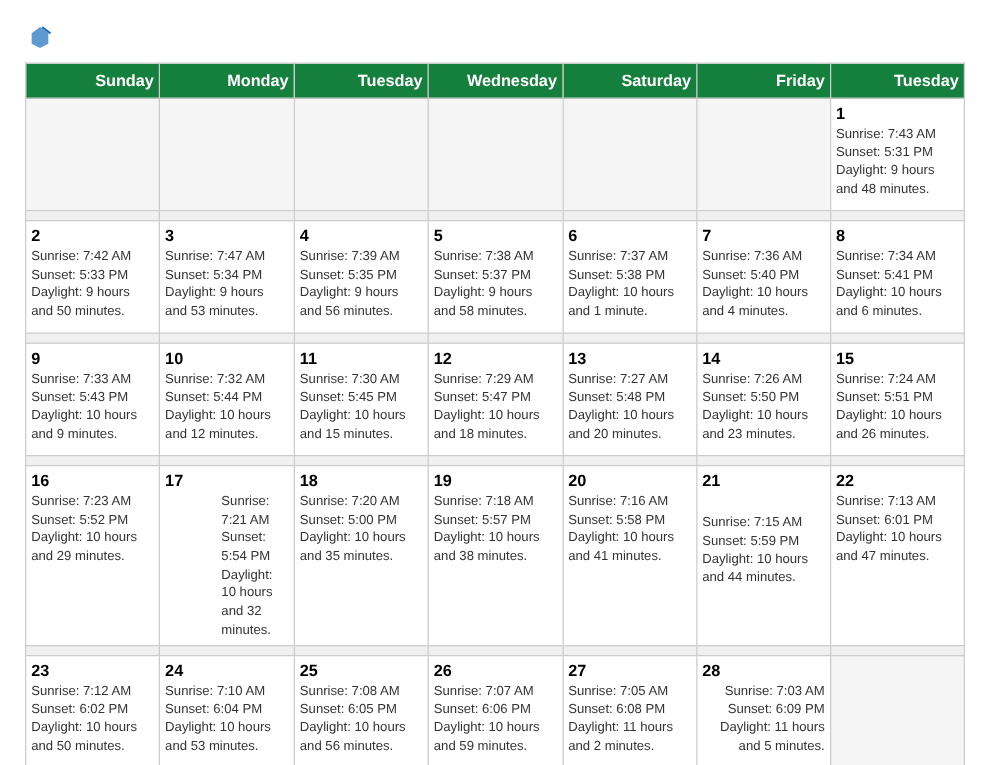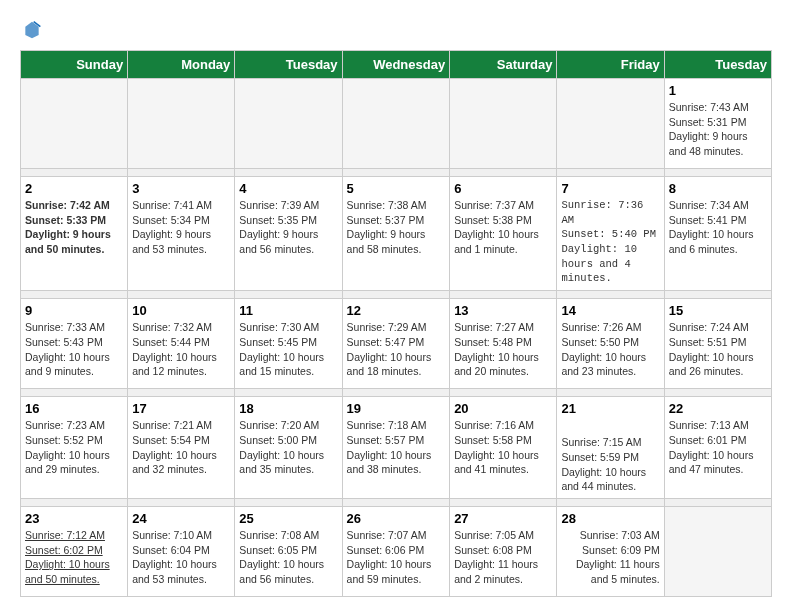--- a/index.html
+++ b/index.html
@@ -142,27 +142,27 @@
         <td></td>
         <td></td>
         <td></td>
         <td></td>
         <td></td>
         <td></td>
       </tr>
       <tr>
         <td>
           <span class="day-num">2</span>
-          <div class="day-info" style="white-space: pre-line; font-weight: bold;">Sunrise: 7:42 AM
+          <div class="day-info" style="white-space: pre-line;">Sunrise: 7:42 AM
 Sunset: 5:33 PM
 Daylight: 9 hours and 50 minutes.</div>
         </td>
         <td>
           <span class="day-num">3</span>
-          <div class="day-info" style="white-space: pre-line;">Sunrise: 7:41 AM
+          <div class="day-info" style="white-space: pre-line;">Sunrise: 7:47 AM
 Sunset: 5:34 PM
 Daylight: 9 hours and 53 minutes.</div>
         </td>
         <td>
           <span class="day-num">4</span>
           <div class="day-info" style="white-space: pre-line;">Sunrise: 7:39 AM
 Sunset: 5:35 PM
 Daylight: 9 hours and 56 minutes.</div>
         </td>
         <td>
@@ -172,21 +172,21 @@
 Daylight: 9 hours and 58 minutes.</div>
         </td>
         <td>
           <span class="day-num">6</span>
           <div class="day-info" style="white-space: pre-line;">Sunrise: 7:37 AM
 Sunset: 5:38 PM
 Daylight: 10 hours and 1 minute.</div>
         </td>
         <td>
           <span class="day-num">7</span>
-          <div class="day-info" style="white-space: pre-line; font-family: Liberation Mono, monospace;">Sunrise: 7:36 AM
+          <div class="day-info" style="white-space: pre-line;">Sunrise: 7:36 AM
 Sunset: 5:40 PM
 Daylight: 10 hours and 4 minutes.</div>
         </td>
         <td>
           <span class="day-num">8</span>
           <div class="day-info" style="white-space: pre-line;">Sunrise: 7:34 AM
 Sunset: 5:41 PM
 Daylight: 10 hours and 6 minutes.</div>
         </td>
       </tr>
@@ -254,21 +254,21 @@
       </tr>
       <tr>
         <td>
           <span class="day-num">16</span>
           <div class="day-info" style="white-space: pre-line;">Sunrise: 7:23 AM
 Sunset: 5:52 PM
 Daylight: 10 hours and 29 minutes.</div>
         </td>
         <td>
           <span class="day-num">17</span>
-          <div class="day-info" style="white-space: pre-line;">Sunrise: 7:21 AM
+          <div class="day-info" style="white-space: pre-line; margin-left: 45px;">Sunrise: 7:21 AM
 Sunset: 5:54 PM
 Daylight: 10 hours and 32 minutes.</div>
         </td>
         <td>
           <span class="day-num">18</span>
           <div class="day-info" style="white-space: pre-line;">Sunrise: 7:20 AM
 Sunset: 5:00 PM
 Daylight: 10 hours and 35 minutes.</div>
         </td>
         <td>
@@ -301,21 +301,21 @@
         <td></td>
         <td></td>
         <td></td>
         <td></td>
         <td></td>
         <td></td>
       </tr>
       <tr>
         <td>
           <span class="day-num">23</span>
-          <div class="day-info" style="white-space: pre-line; text-decoration: underline;">Sunrise: 7:12 AM
+          <div class="day-info" style="white-space: pre-line;">Sunrise: 7:12 AM
 Sunset: 6:02 PM
 Daylight: 10 hours and 50 minutes.</div>
         </td>
         <td>
           <span class="day-num">24</span>
           <div class="day-info" style="white-space: pre-line;">Sunrise: 7:10 AM
 Sunset: 6:04 PM
 Daylight: 10 hours and 53 minutes.</div>
         </td>
         <td>

